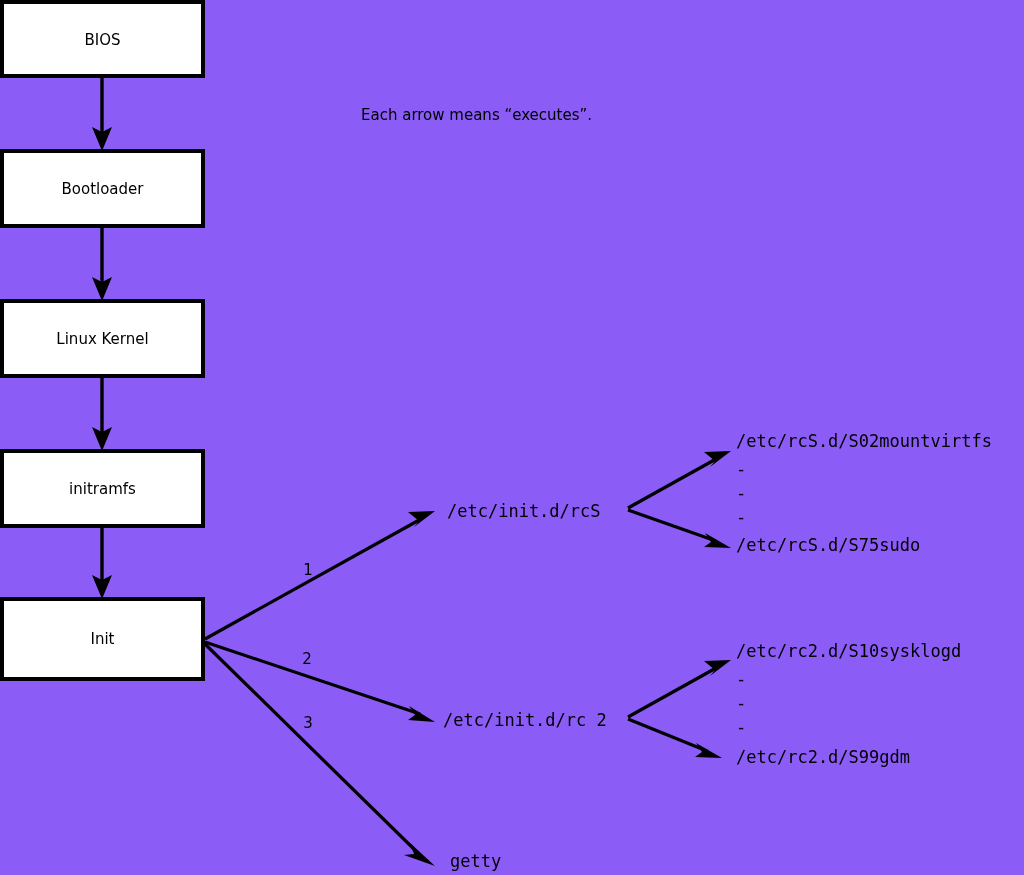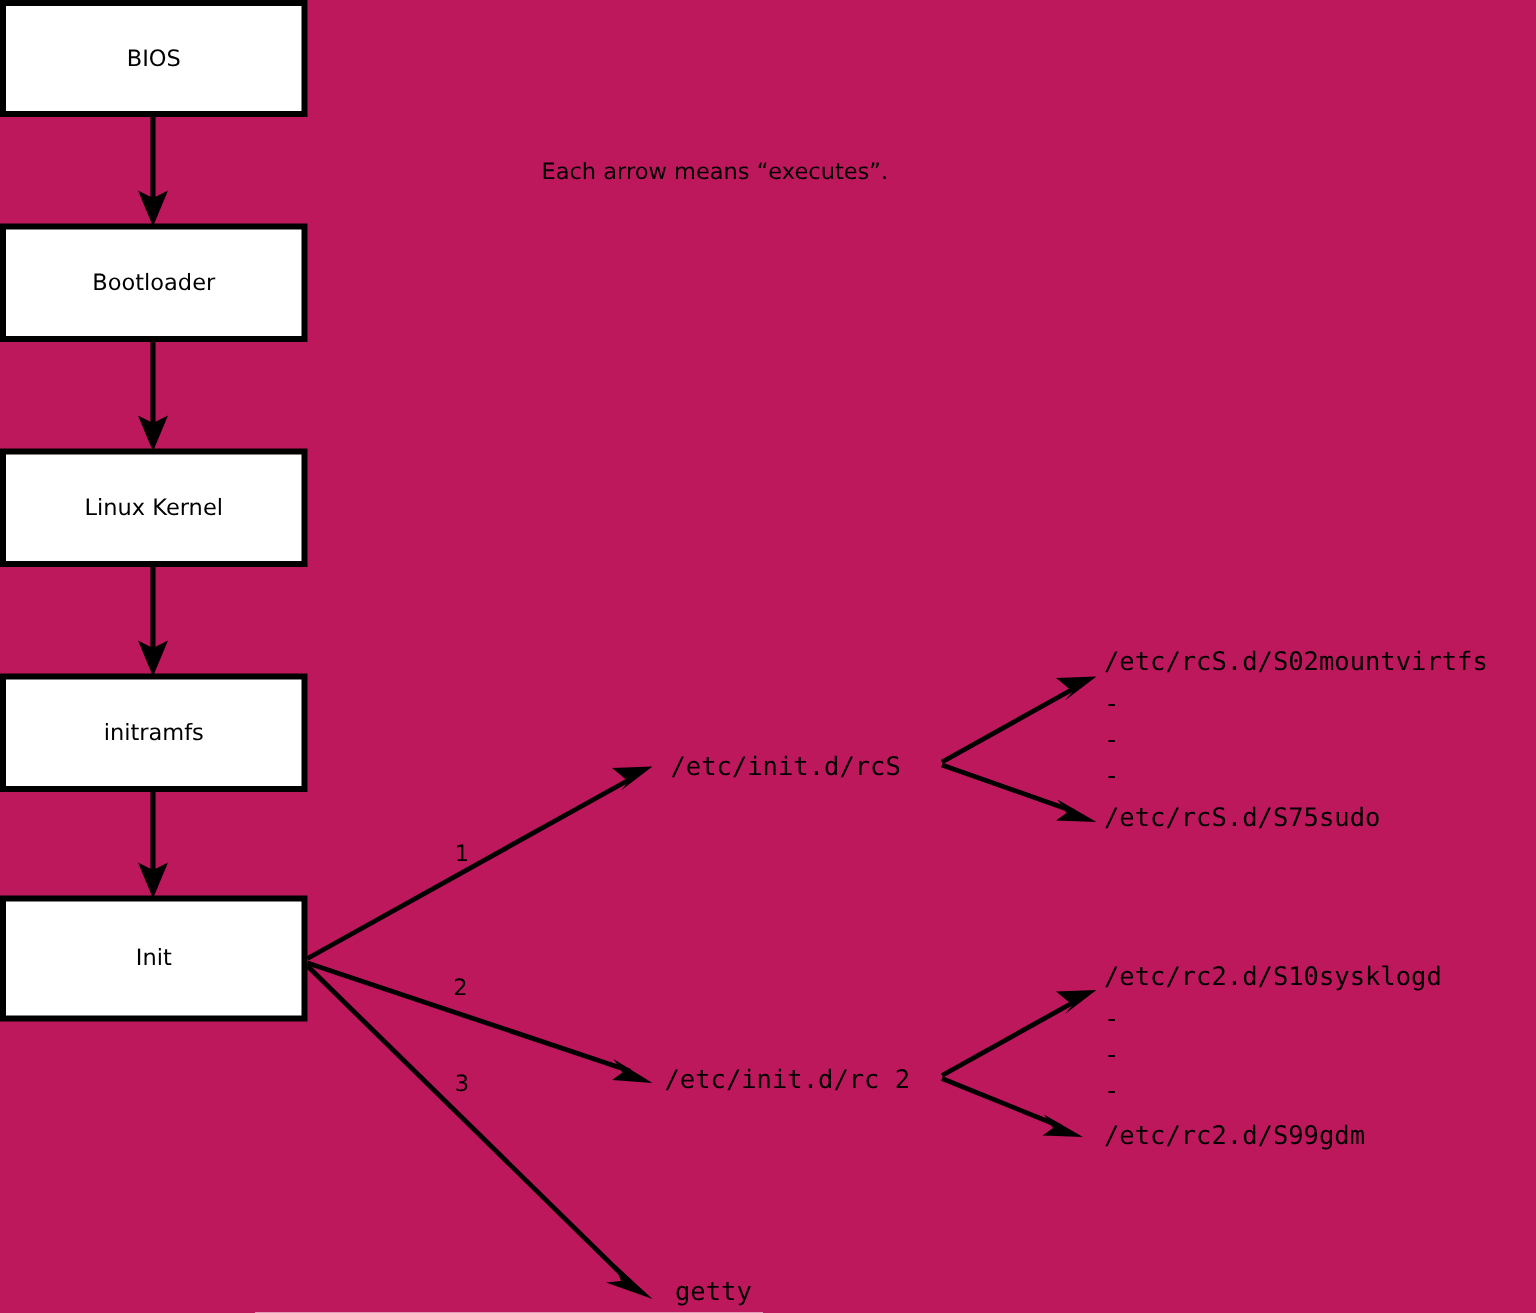--- a/index.html
+++ b/index.html
@@ -4,21 +4,21 @@
 <style>
   html, body {
     margin: 0;
     padding: 0;
     background: #ffffff;
   }
   #canvas {
     position: relative;
     width: 1024px;
     height: 875px;
-    background: #be185d;
+    background: #8b5cf6;
     overflow: hidden;
   }
   svg.diagram {
     position: absolute;
     top: 0;
     left: 0;
     width: 1024px;
     height: 875px;
   }
   .box-rect {

